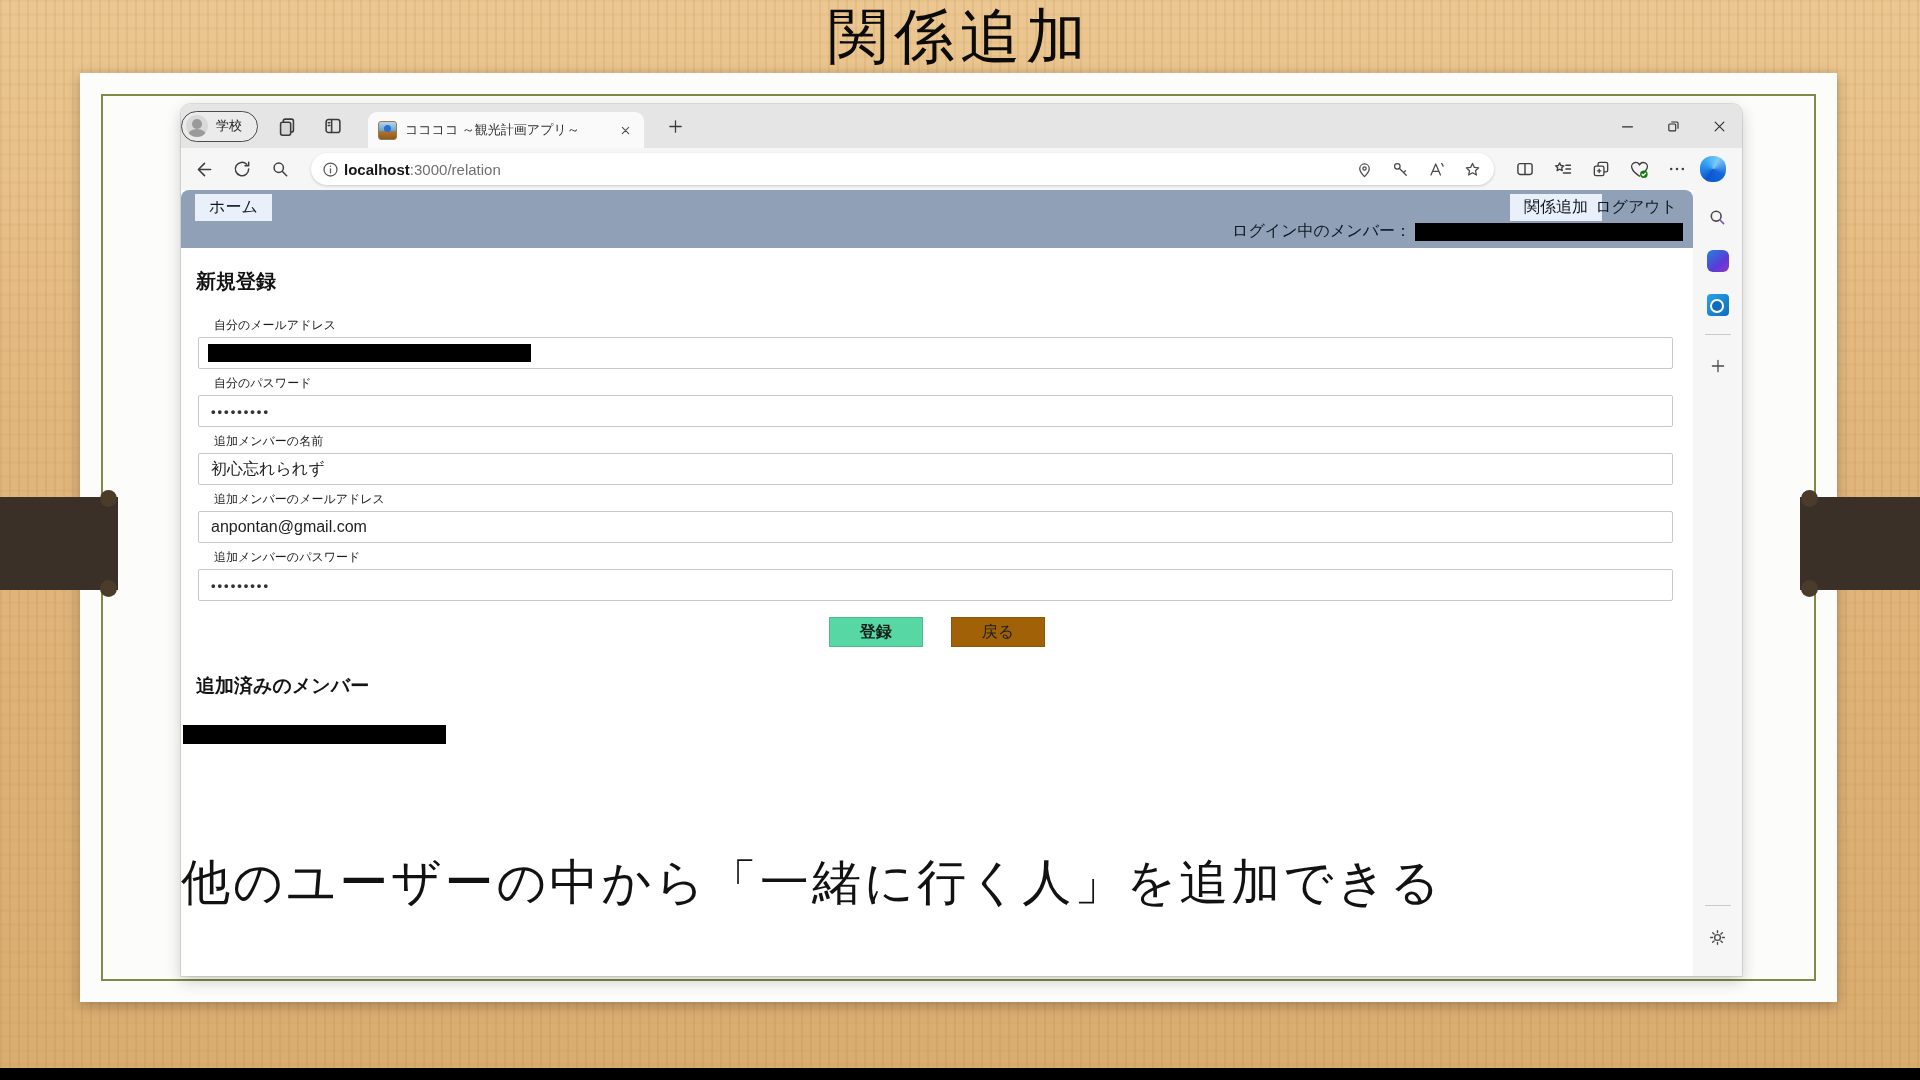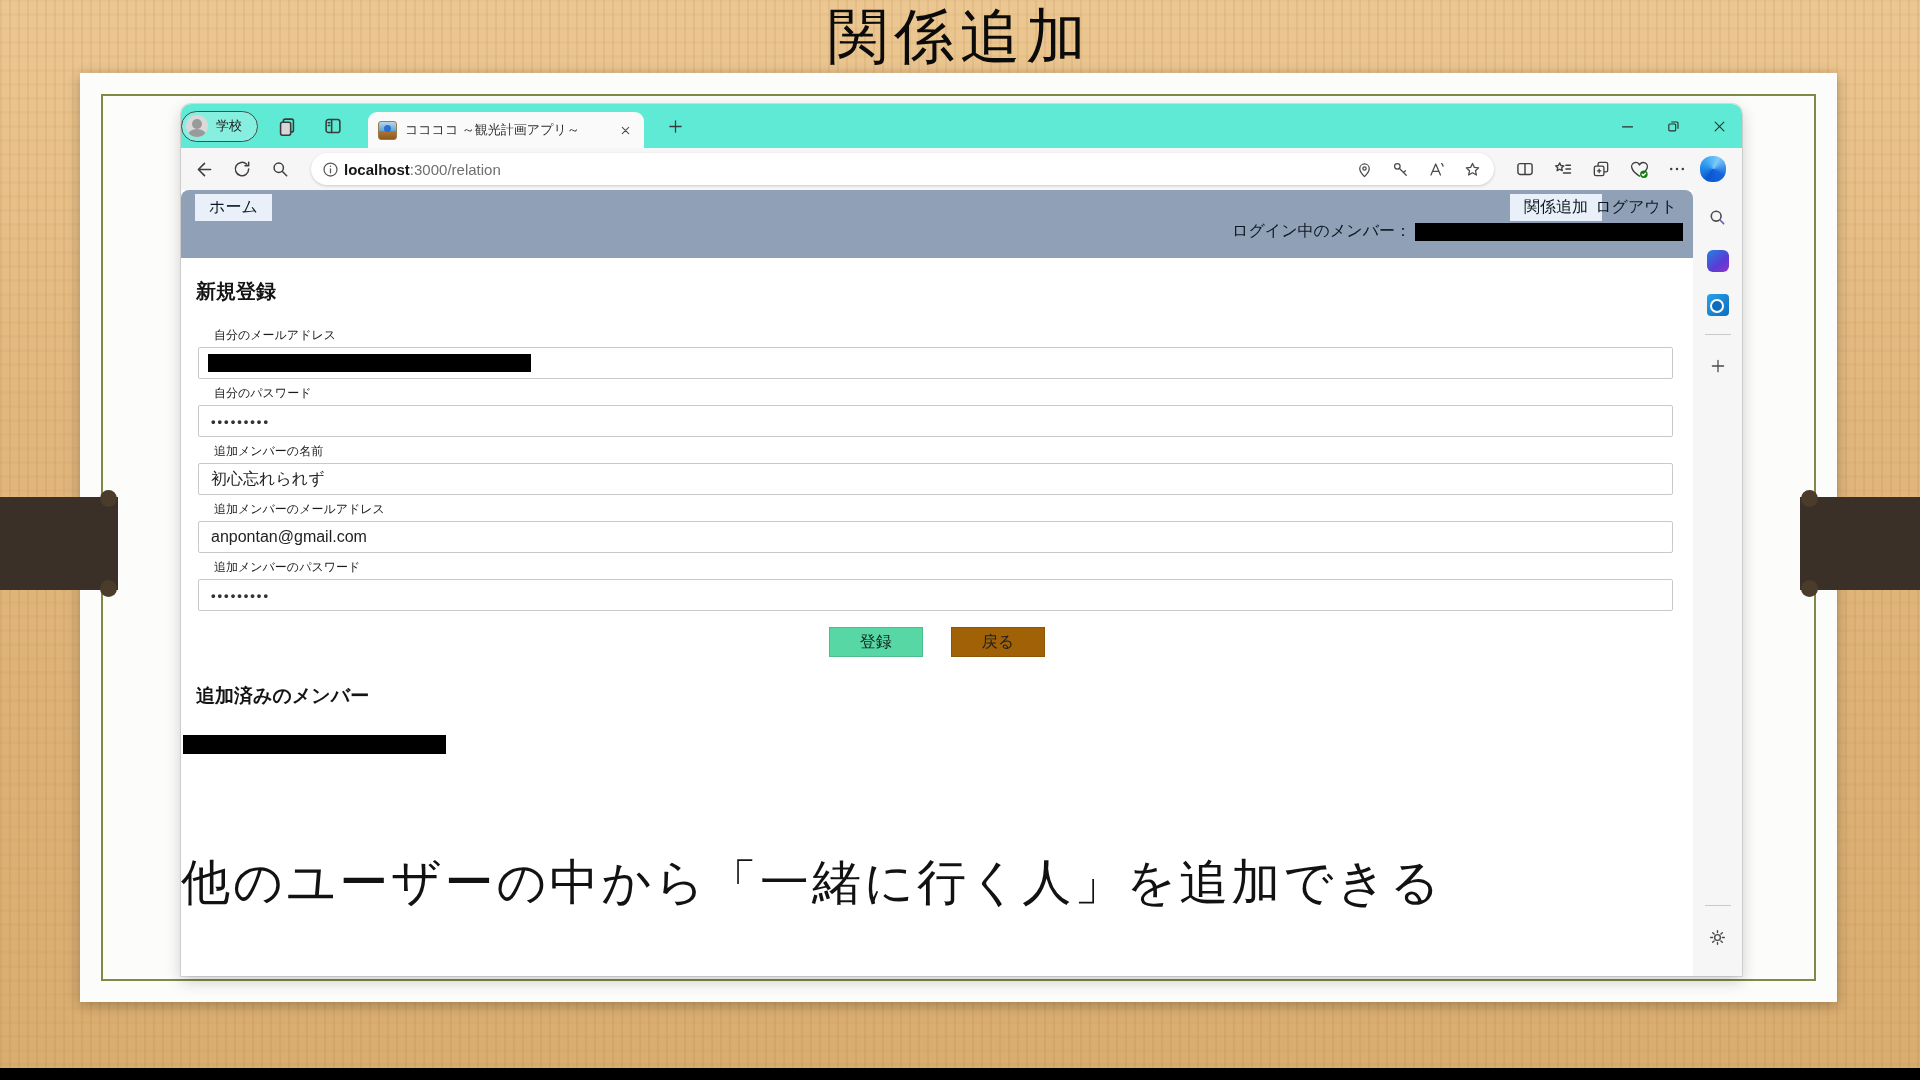--- a/index.html
+++ b/index.html
@@ -26,21 +26,21 @@
   .ribbon.right .nub{left:1px;}
   .nub.t{top:-7px;} .nub.b{bottom:-7px;}
   .bottom-bar{position:absolute;left:0;right:0;bottom:0;height:12px;background:#000;z-index:7;}
 
   
   .browser{position:absolute;left:181px;top:104px;width:1561px;height:872px;
     border-radius:10px 10px 0 0;overflow:hidden;background:#fff;
     box-shadow:0 0 0 1px rgba(0,0,0,.10),0 5px 16px rgba(0,0,0,.20);z-index:4;}
 
   
-  .tabstrip{height:44px;background:#5eead4;display:flex;align-items:center;padding-left:0;}
+  .tabstrip{height:44px;background:#e5e5e5;display:flex;align-items:center;padding-left:0;}
   .profile{height:29px;border:1.5px solid #4c4c4c;border-radius:16px;display:flex;
     align-items:center;gap:8px;padding:0 15px 0 4px;background:rgba(255,255,255,.25);cursor:pointer;}
   .avatar{width:22px;height:22px;border-radius:50%;background:#d9d9d9;position:relative;overflow:hidden;}
   .avatar::before{content:"";position:absolute;left:6px;top:4px;width:10px;height:10px;border-radius:50%;background:#9a9a9a;}
   .avatar::after{content:"";position:absolute;left:2px;top:14px;width:18px;height:12px;border-radius:50%;background:#9a9a9a;}
   .profile-label{font-size:13px;color:#222;}
   .ts-btn{width:34px;height:34px;display:flex;align-items:center;justify-content:center;margin-left:12px;cursor:pointer;}
   .tab{width:258px;height:36px;background:#fafafa;border-radius:9px 9px 0 0;align-self:flex-end;
     display:flex;align-items:center;gap:8px;padding:0 8px 0 10px;margin-left:18px;cursor:pointer;}
   .favicon{width:17px;height:17px;border-radius:3px;border:1px solid #9a7a4a;flex:0 0 auto;
@@ -70,21 +70,21 @@
   .rail-btn{width:34px;height:34px;display:flex;align-items:center;justify-content:center;margin-bottom:10px;border-radius:6px;cursor:pointer;}
   .rail-div{width:26px;height:1px;background:#c9c9c9;margin:2px 0 14px;}
   .rail-bottom{margin-top:auto;display:flex;flex-direction:column;align-items:center;}
   .m365{width:22px;height:22px;border-radius:6px;background:linear-gradient(140deg,#2f72da 15%,#5b3bd6 60%,#9036c9 100%);}
   .outlook{width:22px;height:22px;border-radius:4px;background:linear-gradient(135deg,#29a3ea,#0f6cbd);position:relative;}
   .outlook::before{content:"";position:absolute;left:3px;top:5px;width:10px;height:10px;border-radius:50%;
     border:2.5px solid #fff;background:#0f6cbd;}
 
   
   .page{position:absolute;left:0;top:86px;right:49px;bottom:0;background:#fff;}
-  .navbar{position:relative;height:68px;background:#90a0b6;border-radius:8px 8px 0 0;}
+  .navbar{position:relative;height:58px;background:#90a0b6;border-radius:8px 8px 0 0;}
   .nav-btn{position:absolute;top:4px;height:27px;display:flex;align-items:center;padding:0 14px;
     font-size:16px;color:#0f1822;cursor:pointer;}
   .nav-home{left:14px;background:#e9f0fa;}
   .nav-relation{right:91px;background:#e9f0fa;}
   .nav-logout{right:2px;background:none;}
   .login-row{position:absolute;right:10px;top:31px;display:flex;align-items:center;gap:4px;
     font-size:16px;color:#0f1822;}
   .redaction{background:#000;}
   .login-row .redaction{width:268px;height:18px;}
 
@@ -92,21 +92,21 @@
   .field{margin:6px 20px 0 17px;}
   .field.first{margin-top:22px;}
   .f-label{margin:0 0 3px 16px;font-size:12px;color:#1b1b1b;}
   .input-box{height:30px;border:1px solid #c9c9c9;border-radius:2px;background:#fff;
     display:flex;align-items:center;padding:0 12px;font-size:16px;color:#222;cursor:text;}
   .input-box .dots{font-size:13px;font-weight:bold;letter-spacing:2px;color:#333;}
   .input-box .redaction{width:323px;height:18px;margin-left:-3px;}
   .btn-row{display:flex;justify-content:center;gap:28px;margin-top:16px;}
   .btn{height:28px;display:flex;align-items:center;padding:0 30px;font-size:16px;color:#13201a;
     border:1px solid rgba(0,0,0,.12);cursor:pointer;}
-  .btn.submit{background:#57d7a3;}
+  .btn.submit{background:#57d7a3;font-weight:bold;}
   .btn.back{background:#a16207;color:#222;}
   .members-heading{margin:26px 0 0 15px;font-size:19px;font-weight:bold;color:#141414;}
   .member-redaction{margin:26px 0 0 2px;width:263px;height:19px;}
   .caption{position:absolute;left:0;right:0;top:652px;
     font-family:"DejaVu Serif","Liberation Serif",serif;font-size:49px;letter-spacing:3px;color:#121212;margin-top:8px;}
 
   svg.ic{display:block;}
 </style>
 </head>
 <body>

